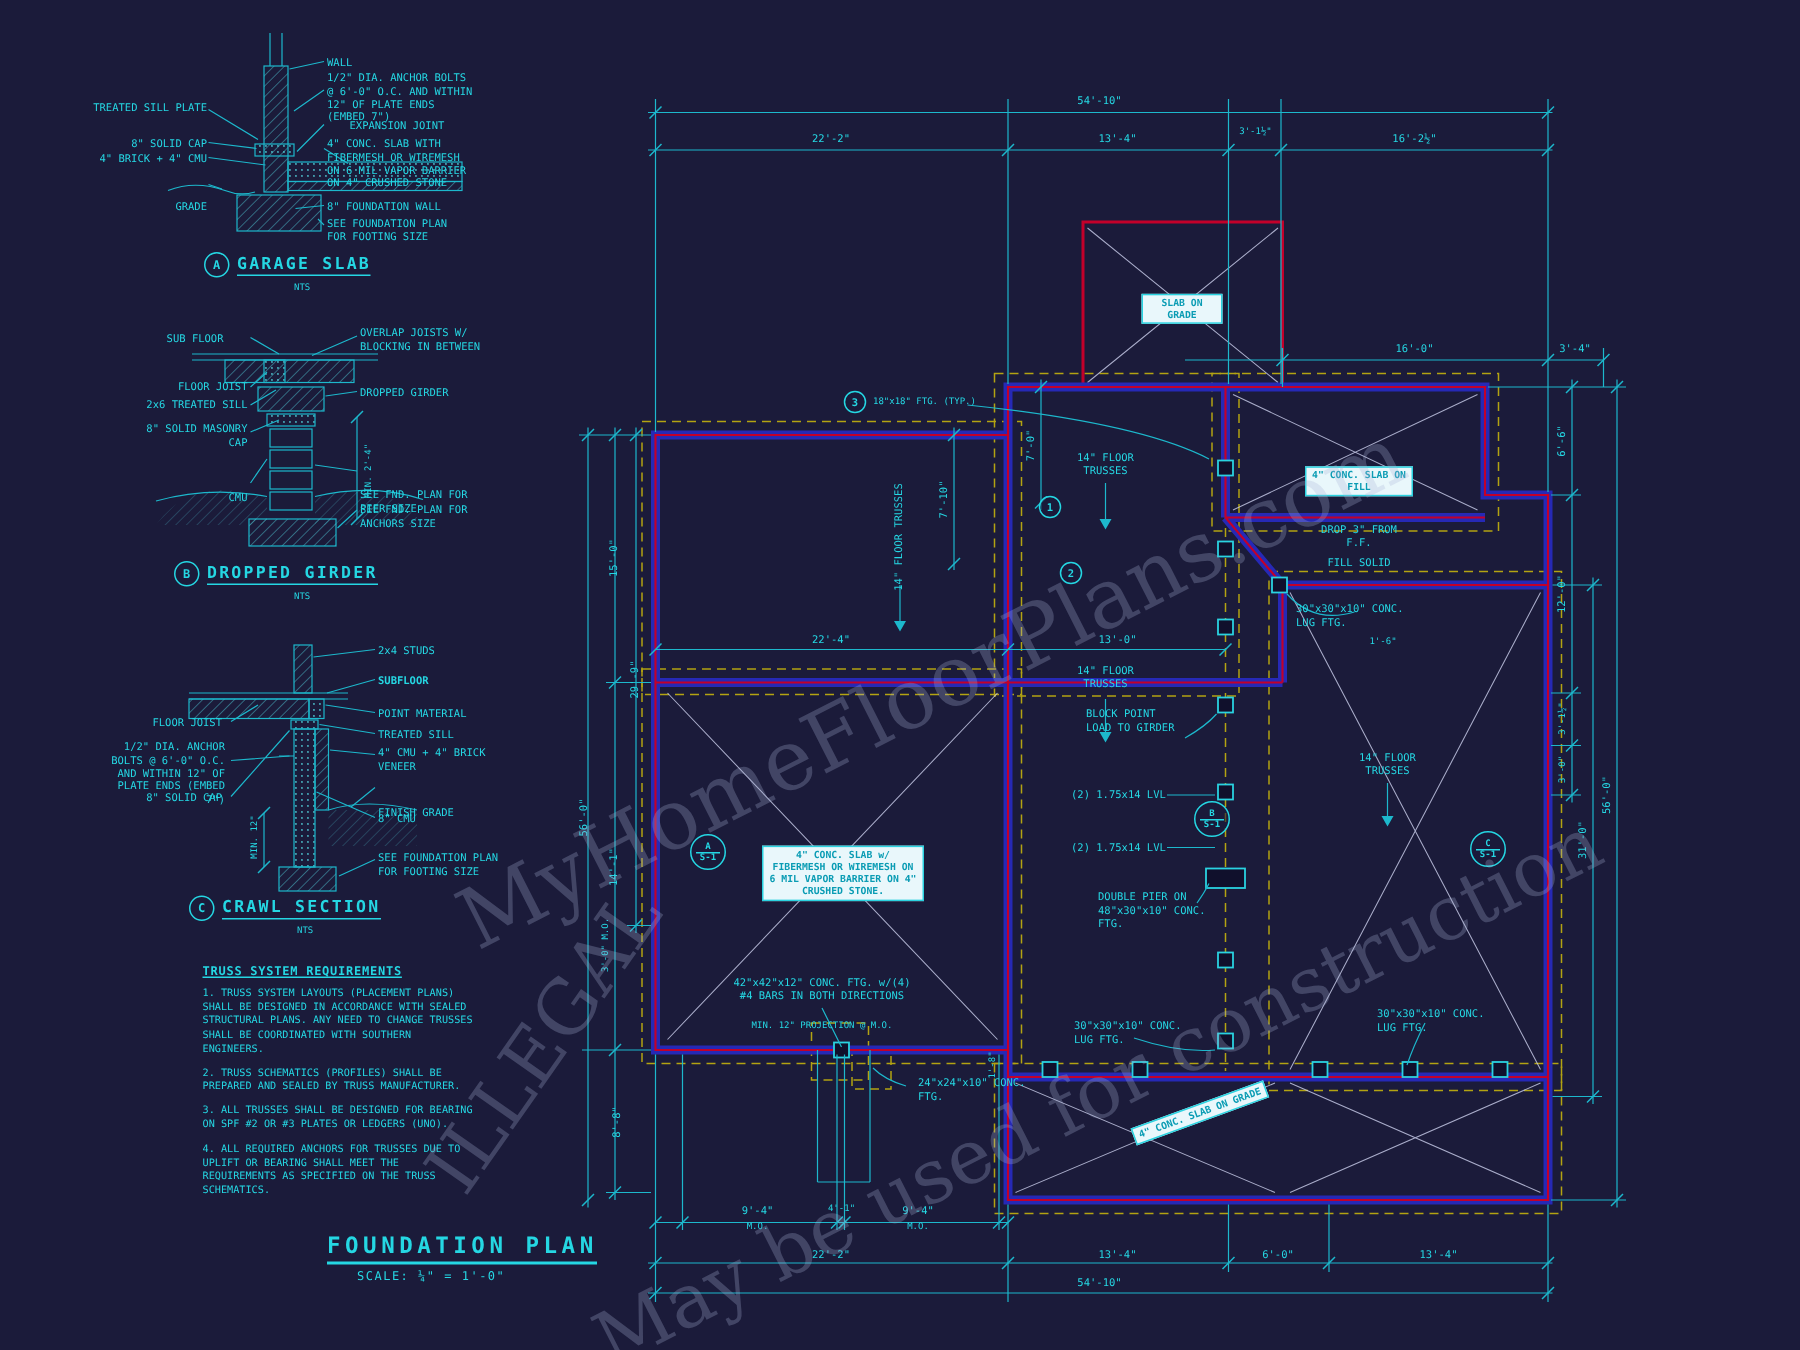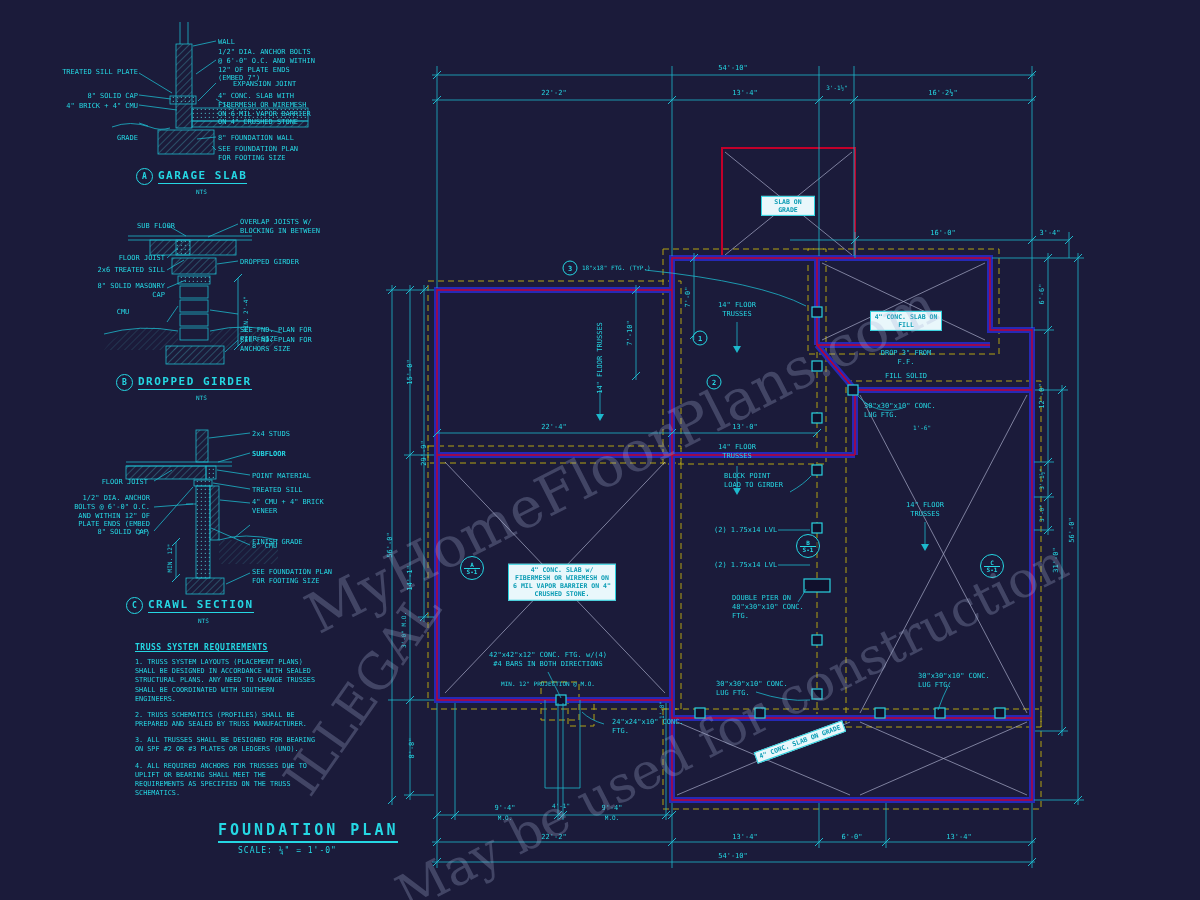--- a/index.html
+++ b/index.html
@@ -176,25 +176,25 @@
   <div class="t rt" style="left:60px;top:68px;width:78px;text-align:right;">TREATED SILL PLATE</div>
   <div class="t rt" style="left:60px;top:92px;width:78px;">8" SOLID CAP</div>
   <div class="t rt" style="left:60px;top:102px;width:78px;">4" BRICK + 4" CMU</div>
   <div class="t rt" style="left:60px;top:134px;width:78px;">GRADE</div>
   <div class="dtitle" style="left:136px;top:168px;">
     <span class="circ">A</span>
     <span class="ttl">GARAGE SLAB</span>
   </div>
   <div class="t s6" style="left:196px;top:188px;">NTS</div>
 
-  <div class="t rt" style="left:91px;top:222px;width:84px;">SUB FLOOR</div>
+  <div class="t rt" style="left:65px;top:222px;width:84px;">SUB FLOOR</div>
   <div class="t rt" style="left:81px;top:254px;width:84px;">FLOOR JOIST</div>
   <div class="t rt" style="left:81px;top:266px;width:84px;">2x6 TREATED SILL</div>
   <div class="t rt" style="left:81px;top:282px;width:84px;">8" SOLID MASONRY CAP</div>
-  <div class="t rt" style="left:81px;top:308px;width:84px;text-align:center;">CMU</div>
+  <div class="t rt" style="left:81px;top:328px;width:84px;">CMU</div>
   <div class="t w" style="left:240px;top:218px;width:92px;">OVERLAP JOISTS W/ BLOCKING IN BETWEEN</div>
   <div class="t" style="left:240px;top:258px;">DROPPED GIRDER</div>
   <div class="t w" style="left:240px;top:326px;width:74px;">SEE FND. PLAN FOR PIER SIZE</div>
   <div class="t w" style="left:240px;top:336px;width:74px;">SEE FND. PLAN FOR ANCHORS SIZE</div>
   <div class="t v s6" style="left:246px;top:314px;">MIN. 2'-4"</div>
   <div class="dtitle" style="left:116px;top:374px;">
     <span class="circ">B</span>
     <span class="ttl">DROPPED GIRDER</span>
   </div>
   <div class="t s6" style="left:196px;top:394px;">NTS</div>

